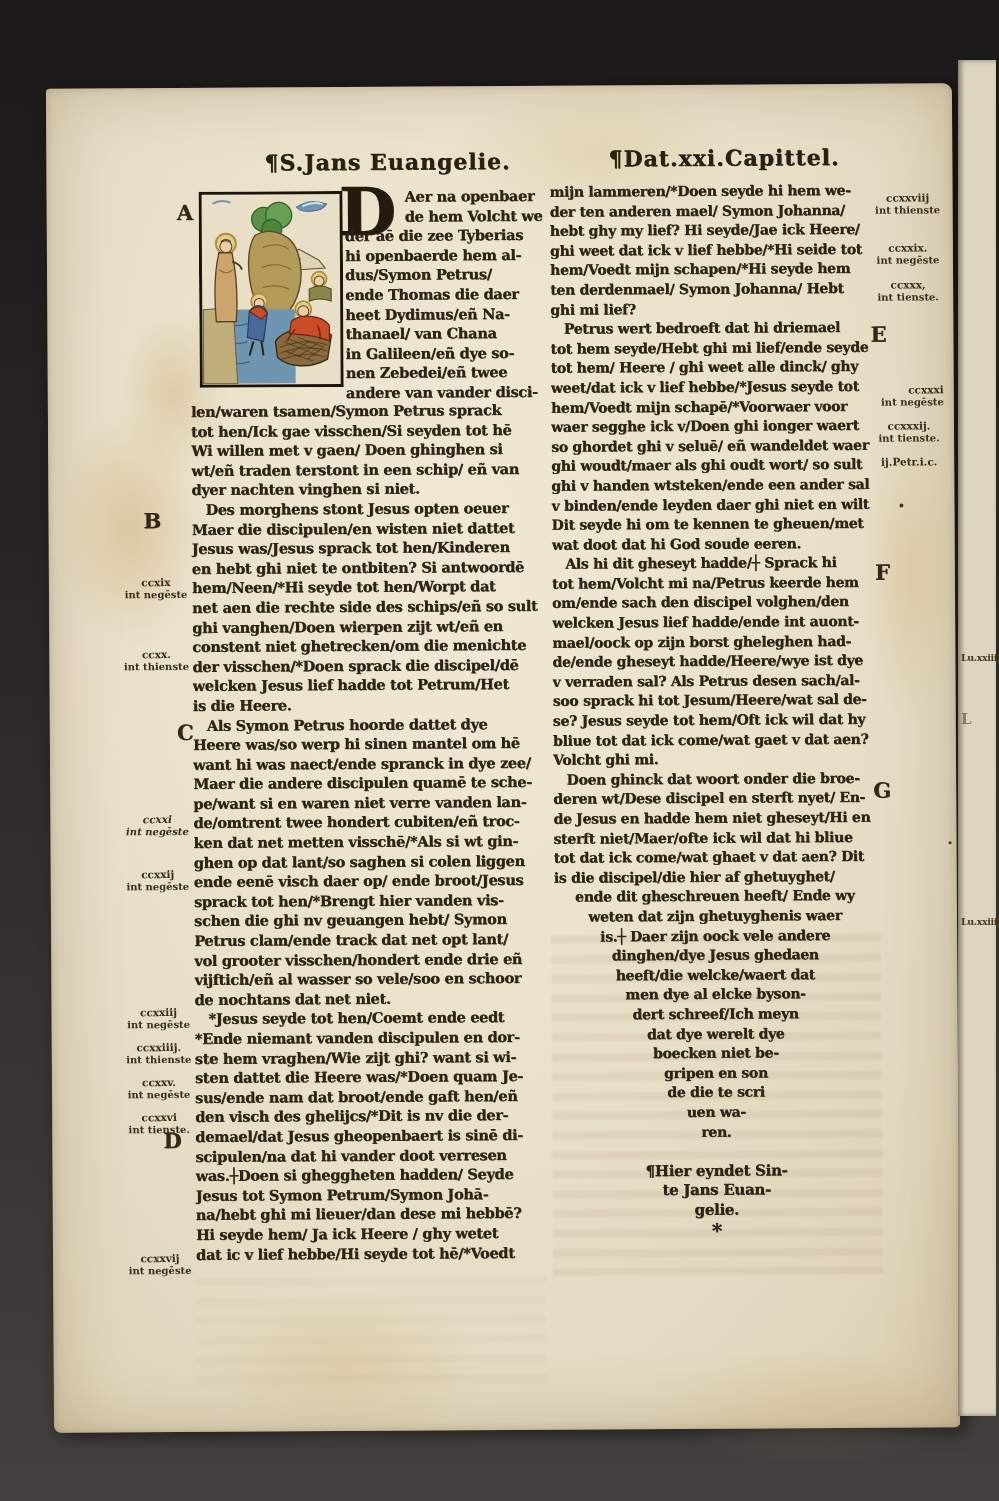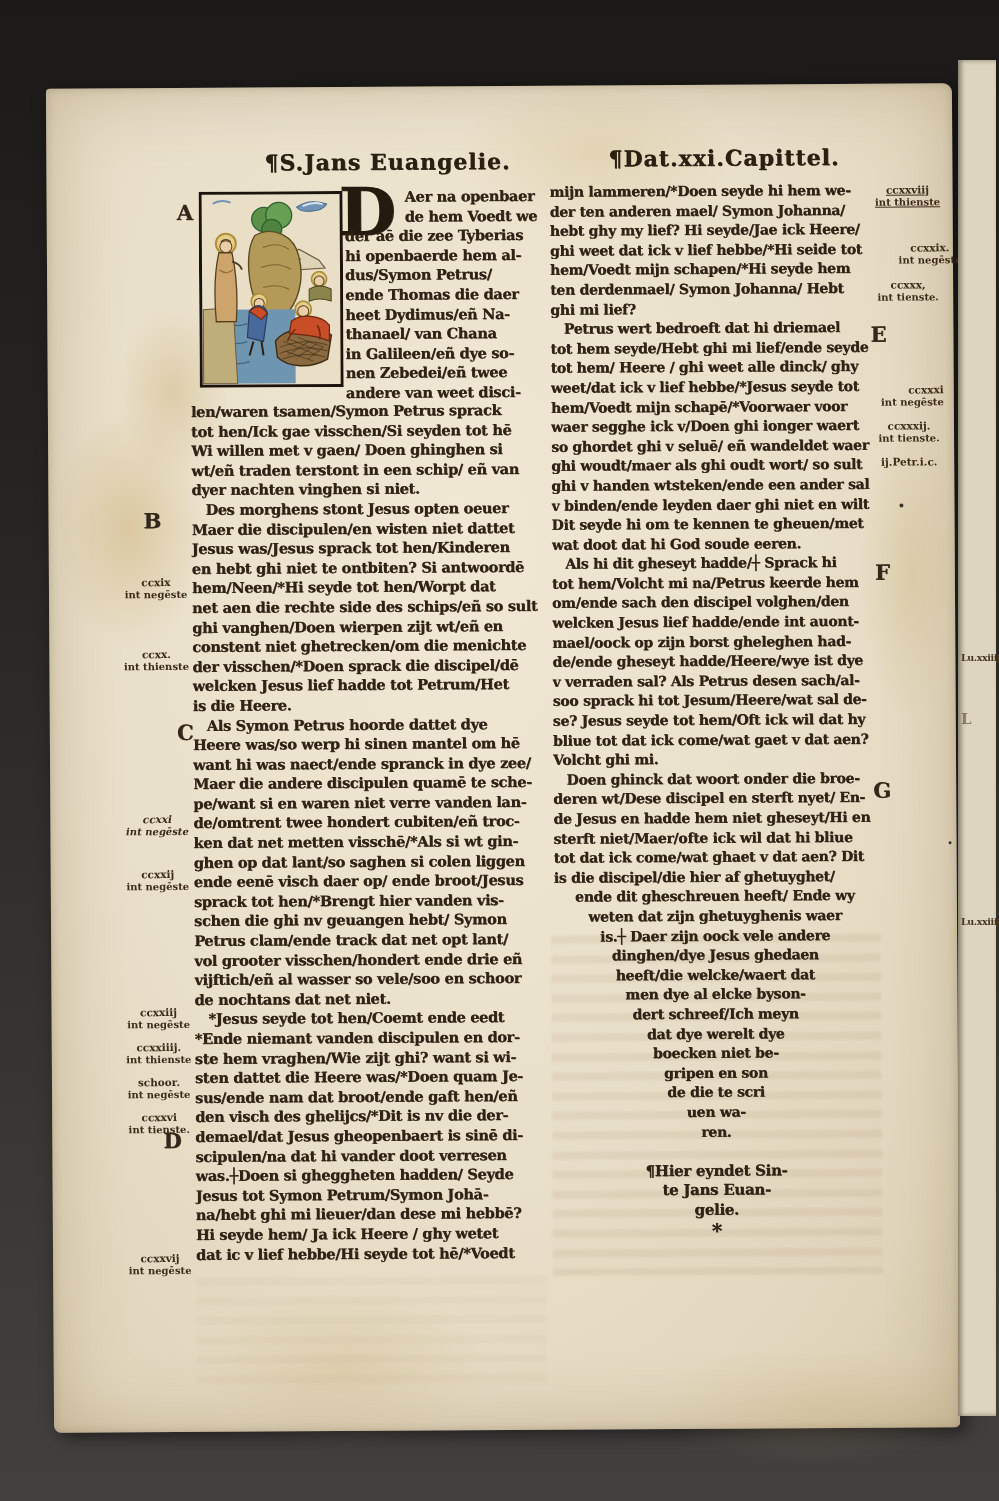--- a/index.html
+++ b/index.html
@@ -121,30 +121,30 @@
           <path d="M84 150 l34 14 M90 148 l30 12 M98 146 l26 10 M86 160 l28 10"></path>
           <path d="M88 164 l22 -14 M98 166 l20 -14 M108 168 l16 -12"></path>
         </g>
       </svg>
     </div>
 
     <div id="initialD">D</div>
 
     <div id="leftDrop">
         <div class="line indent">Aer na openbaer</div>
-        <div class="line indent">de hem Voedt we</div>
+        <div class="line indent">de hem Volcht we</div>
         <div class="line ">der aē die zee Tyberias</div>
         <div class="line ">hi openbaerde hem al-</div>
         <div class="line ">dus/Symon Petrus/</div>
         <div class="line ">ende Thomas die daer</div>
         <div class="line ">heet Dydimus/eñ Na-</div>
         <div class="line ">thanael/ van Chana</div>
         <div class="line ">in Galileen/eñ dye so-</div>
         <div class="line ">nen Zebedei/eñ twee</div>
-        <div class="line ">andere van weet disci-</div>
+        <div class="line ">andere van vander disci-</div>
       </div>
     <div id="leftBody">
         <div class="line">len/waren tsamen/Symon Petrus sprack</div>
         <div class="line">tot hen/Ick gae visschen/Si seyden tot hē</div>
         <div class="line">Wi willen met v gaen/ Doen ghinghen si</div>
         <div class="line">wt/eñ traden terstont in een schip/ eñ van</div>
         <div class="line">dyer nachten vinghen si niet.</div>
         <div class="line">  Des morghens stont Jesus opten oeuer</div>
         <div class="line">Maer die discipulen/en wisten niet dattet</div>
         <div class="line">Jesus was/Jesus sprack tot hen/Kinderen</div>
@@ -241,25 +241,25 @@
         <div class="line coloph">gelie.</div>
         <div class="line endmark">*</div>
       </div>
 
   <div class="mnote" style="left: 72px; top: 488px;"><div>ccxix</div><div class="plc">int negēste</div></div>
       <div class="mnote" style="left: 72px; top: 560px;"><div>ccxx.</div><div class="plc">int thienste</div></div>
       <div class="mnote" style="left: 72px; top: 725px; font-style: italic;"><div>ccxxi</div><div class="plc">int negēste</div></div>
       <div class="mnote" style="left: 72px; top: 780px;"><div>ccxxij</div><div class="plc">int negēste</div></div>
       <div class="mnote" style="left: 72px; top: 918px;"><div>ccxxiij</div><div class="plc">int negēste</div></div>
       <div class="mnote" style="left: 72px; top: 953px;"><div>ccxxiiij.</div><div class="plc">int thienste</div></div>
-      <div class="mnote" style="left: 72px; top: 988px;"><div>schoor.</div><div class="plc">int negēste</div></div>
+      <div class="mnote" style="left: 72px; top: 988px;"><div>ccxxv.</div><div class="plc">int negēste</div></div>
       <div class="mnote" style="left: 72px; top: 1023px;"><div>ccxxvi</div><div class="plc">int tienste.</div></div>
       <div class="mnote" style="left: 72px; top: 1164px;"><div>ccxxvij</div><div class="plc">int negēste</div></div>
-      <div class="mnote" style="left: 826px; top: 100px; text-decoration: underline;"><div>ccxxviij</div><div class="plc">int thienste</div></div>
-      <div class="mnote" style="left: 848px; top: 158px;"><div>ccxxix.</div><div class="plc">int negēste</div></div>
+      <div class="mnote" style="left: 826px; top: 108px;"><div>ccxxviij</div><div class="plc">int thienste</div></div>
+      <div class="mnote" style="left: 826px; top: 158px;"><div>ccxxix.</div><div class="plc">int negēste</div></div>
       <div class="mnote" style="left: 826px; top: 195px;"><div>ccxxx,</div><div class="plc">int tienste.</div></div>
       <div class="mnote" style="left: 826px; top: 300px; text-align: right;"><div>ccxxxi</div><div class="plc">int negēste</div></div>
       <div class="mnote" style="left: 826px; top: 336px;"><div>ccxxxij.</div><div class="plc">int tienste.</div></div>
       <div class="mnote" style="left: 826px; top: 372px;"><div>ij.Petr.i.c.</div></div>
       <div class="mletter" style="left: 130px; top: 112px;">A</div>
       <div class="mletter" style="left: 95px; top: 420px;">B</div>
       <div class="mletter" style="left: 127px; top: 632px;">C</div>
       <div class="mletter" style="left: 111px; top: 1040px;">D</div>
       <div class="mletter" style="left: 823px; top: 238px;">E</div>
       <div class="mletter" style="left: 826px; top: 476px;">F</div>

